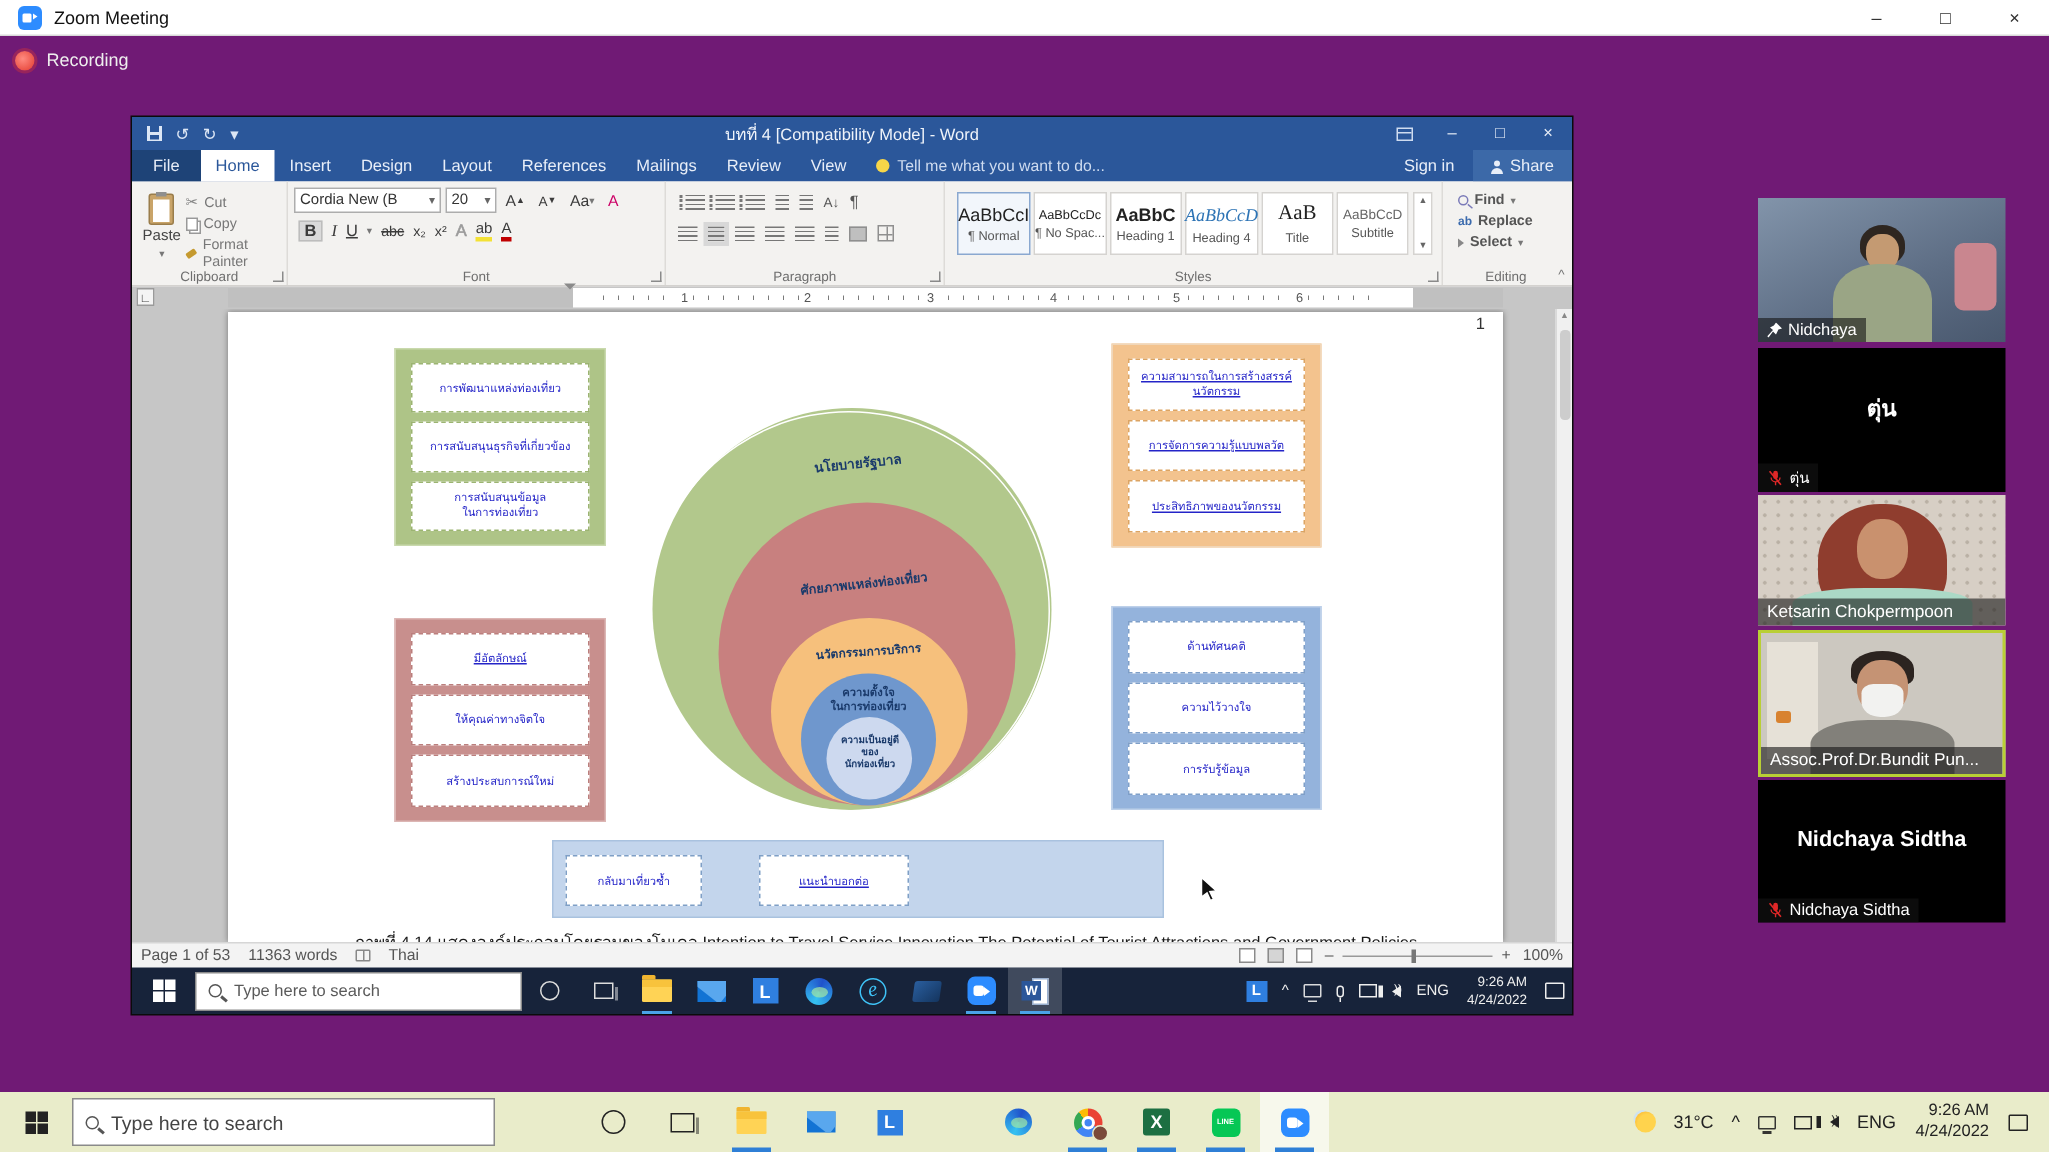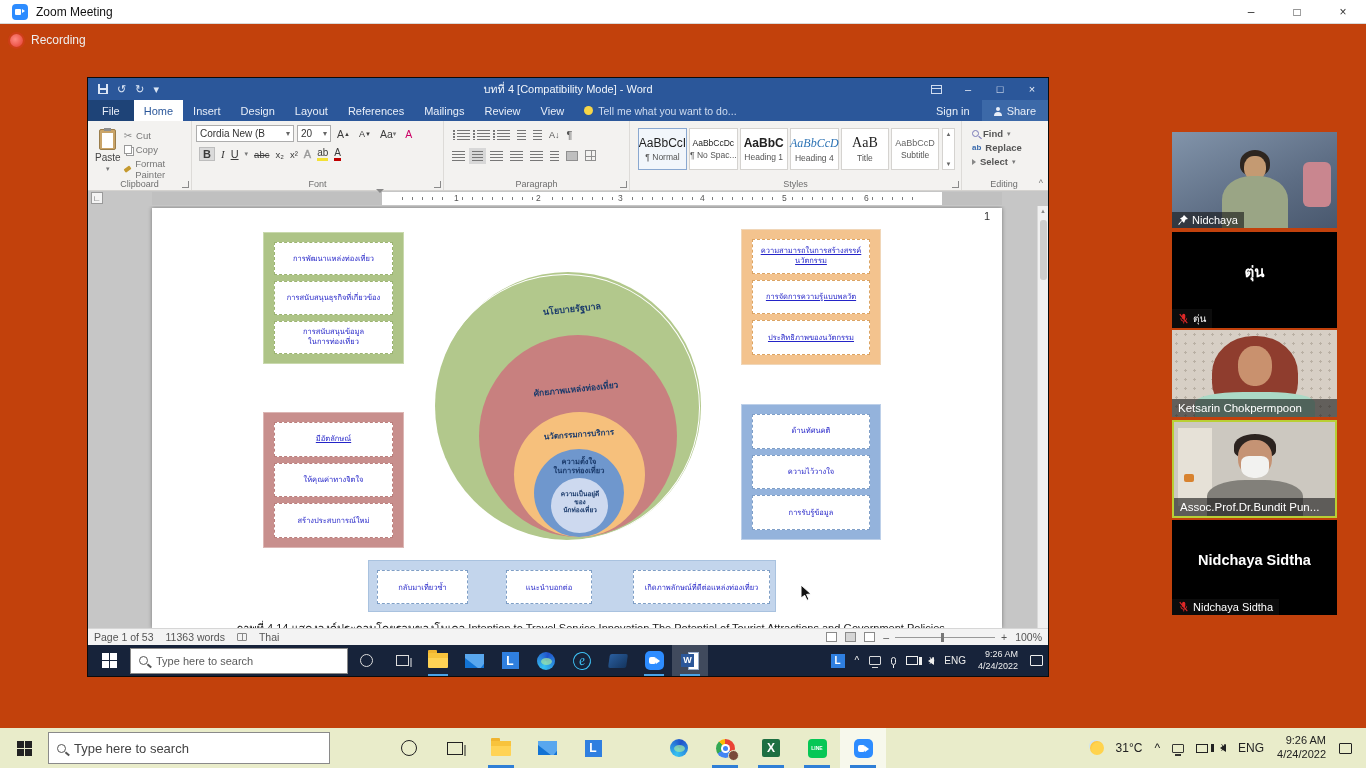--- a/index.html
+++ b/index.html
@@ -1,17 +1,17 @@
 <!DOCTYPE html>
 <html><head>
 <meta charset="utf-8">
 <style>
   *{margin:0;padding:0;box-sizing:border-box;font-family:"Liberation Sans","DejaVu Sans",sans-serif;}
   body{background:#000;}
-  .screen{position:relative;width:1366px;height:768px;background:#c2410c;overflow:hidden;}
+  .screen{position:relative;width:1366px;height:768px;background:#701a75;overflow:hidden;}
 
   
   .zoom-titlebar{position:absolute;left:0;top:0;width:1366px;height:24px;background:#fff;border-bottom:1px solid #d9d9d9;display:flex;align-items:center;font-size:12px;color:#111;}
   .zoom-logo{width:16px;height:16px;margin:0 8px 0 12px;border-radius:4px;background:#2d8cff;position:relative;flex:none;}
   .zoom-logo::before{content:"";position:absolute;left:3px;top:5px;width:6px;height:6px;background:#fff;border-radius:1px;}
   .zoom-logo::after{content:"";position:absolute;left:10px;top:5.5px;border-left:3px solid #fff;border-top:2.5px solid transparent;border-bottom:2.5px solid transparent;}
   .win-ctrls{margin-left:auto;display:flex;height:100%;}
   .win-ctrl{width:46px;height:100%;display:flex;align-items:center;justify-content:center;font-size:12px;color:#333;}
 
   
@@ -153,21 +153,21 @@
   .c-label{position:absolute;color:#1a3a6b;font-weight:bold;text-align:center;white-space:pre-line;transform:translateX(-50%) rotate(-6deg);line-height:1.25;}
   .cl1{left:420px;top:96px;font-size:9px;}
   .cl2{left:424px;top:176px;font-size:8.5px;}
   .cl3{left:427px;top:222px;font-size:8px;transform:translateX(-50%) rotate(-4deg);}
   .cl4{left:427px;top:249px;font-size:7.5px;transform:translateX(-50%);}
   .cl5{left:428px;top:282px;font-size:6.5px;transform:translateX(-50%);}
 
   .outcome{position:absolute;left:216px;top:352px;width:408px;height:52px;background:#c3d5ec;border:1px solid #a9c2df;}
   .outcome .obox{position:absolute;top:9px;height:34px;background:#fff;border:1px dashed #7f9fc6;color:#2424c8;font-size:7.5px;display:flex;align-items:center;justify-content:center;text-align:center;}
   .ob1{left:8px;width:91px;}
-  .ob2{left:137px;width:86px;}
+  .ob2{left:137px;width:100px;text-decoration:underline;}
   .ob3{left:264px;width:137px;font-size:7px;}
 
   .caption{position:absolute;left:84px;top:411px;font-size:11px;color:#1a1a1a;white-space:nowrap;}
 
   
   .word-statusbar{height:17px;background:#f3f3f3;border-top:1px solid #d6d6d6;display:flex;align-items:center;font-size:10.5px;color:#555;padding:0 6px;gap:12px;}
   .book-ic{width:10px;height:8px;border:1px solid #888;border-radius:1px;position:relative;}
   .book-ic::before{content:"";position:absolute;left:4px;top:0;bottom:0;width:1px;background:#888;}
   .sb-right{margin-left:auto;display:flex;align-items:center;gap:8px;}
   .view-ic{width:11px;height:10px;border:1px solid #8a8a8a;background:#fff;}
@@ -535,21 +535,20 @@
         <span class="c-label cl3">นวัตกรรมการบริการ</span>
         <span class="c-label cl4">ความตั้งใจ
 ในการท่องเที่ยว</span>
         <span class="c-label cl5">ความเป็นอยู่ดี
 ของ
 นักท่องเที่ยว</span>
 
         <div class="outcome">
           <span class="obox ob1">กลับมาเที่ยวซ้ำ</span>
           <span class="obox ob2">แนะนำบอกต่อ</span>
-          <span class="obox ob3">เกิดภาพลักษณ์ที่ดีต่อแหล่งท่องเที่ยว</span>
         </div>
 
         <span class="caption">ภาพที่ 4.14 แสดงองค์ประกอบโดยรวมของโมเดล Intention to Travel Service Innovation The Potential of Tourist Attractions and Government Policies</span>
       </div>
       <div class="vscroll">
         <span class="up">▲</span>
         <span class="thumb"></span>
       </div>
     </div>
 

